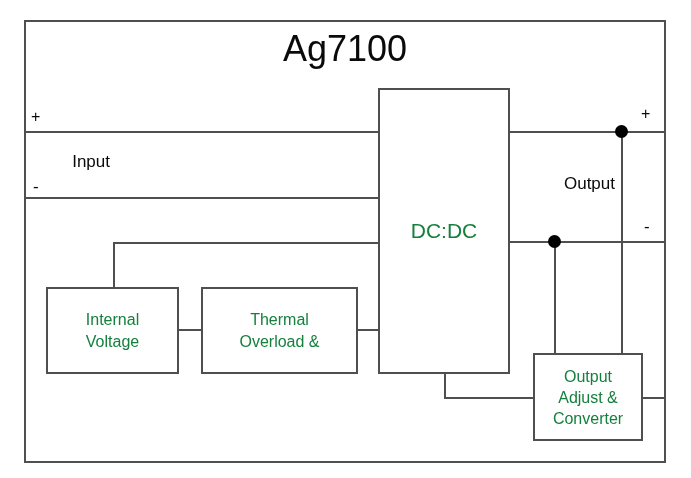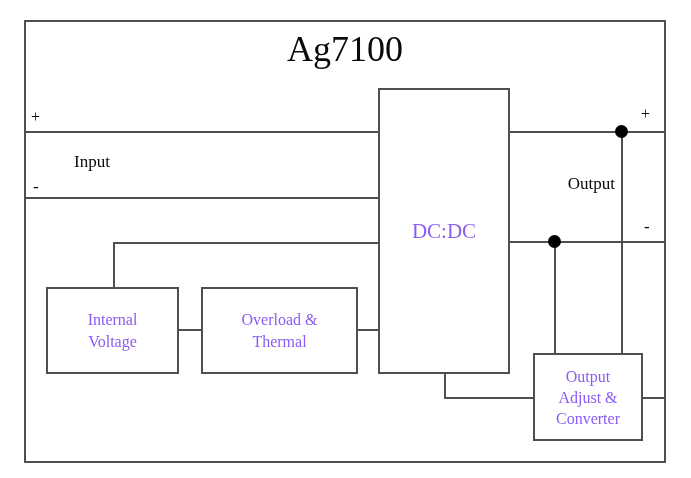--- a/index.html
+++ b/index.html
@@ -8,21 +8,20 @@
     background: #ffffff;
     font-family: "Liberation Sans", sans-serif;
   }
   #stage {
     position: relative;
     width: 691px;
     height: 478px;
     background: #ffffff;
     overflow: hidden;
     color: #0a0a0a;
-    font-family: Liberation Serif, serif;
   }
   .frame {
     position: absolute;
     box-sizing: border-box;
     border: 2px solid #4f4f4f;
     background: transparent;
   }
   .hline {
     position: absolute;
     height: 2px;
@@ -36,21 +35,21 @@
   .block {
     position: absolute;
     box-sizing: border-box;
     border: 2px solid #4f4f4f;
     background: #ffffff;
     display: flex;
     flex-direction: column;
     align-items: center;
     justify-content: center;
     text-align: center;
-    color: #8b5cf6;
+    color: #15803d;
   }
   .block.big { font-size: 21px; line-height: 28px; }
   .block.small { font-size: 16px; line-height: 22px; }
   .dot {
     position: absolute;
     width: 13px;
     height: 13px;
     border-radius: 50%;
     background: #000000;
   }
@@ -103,22 +102,22 @@
   <div class="block big" style="left:378px; top:88px; width:132px; height:286px;">
     <span>DC:DC</span>
   </div>
 
   <div class="block small" style="left:46px; top:287px; width:133px; height:87px;">
     <span>Internal</span>
     <span>Voltage</span>
   </div>
 
   <div class="block small" style="left:201px; top:287px; width:157px; height:87px;">
+    <span>Thermal</span>
     <span>Overload &amp;</span>
-    <span>Thermal</span>
   </div>
 
   <div class="block small" style="left:533px; top:353px; width:110px; height:88px; line-height:21px;">
     <span>Output</span>
     <span>Adjust &amp;</span>
     <span>Converter</span>
   </div>
 
   <div class="dot" style="left:615px; top:125px;"></div>
   <div class="dot" style="left:548px; top:235px;"></div>

